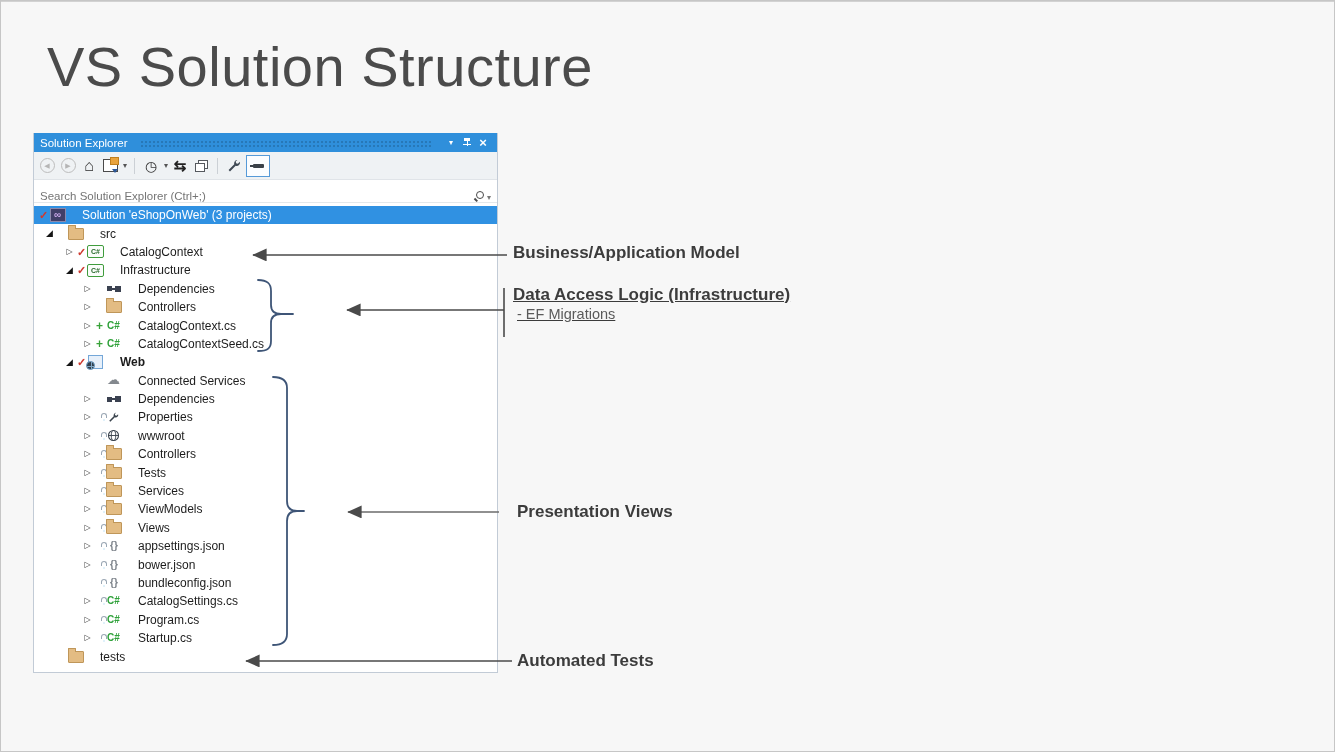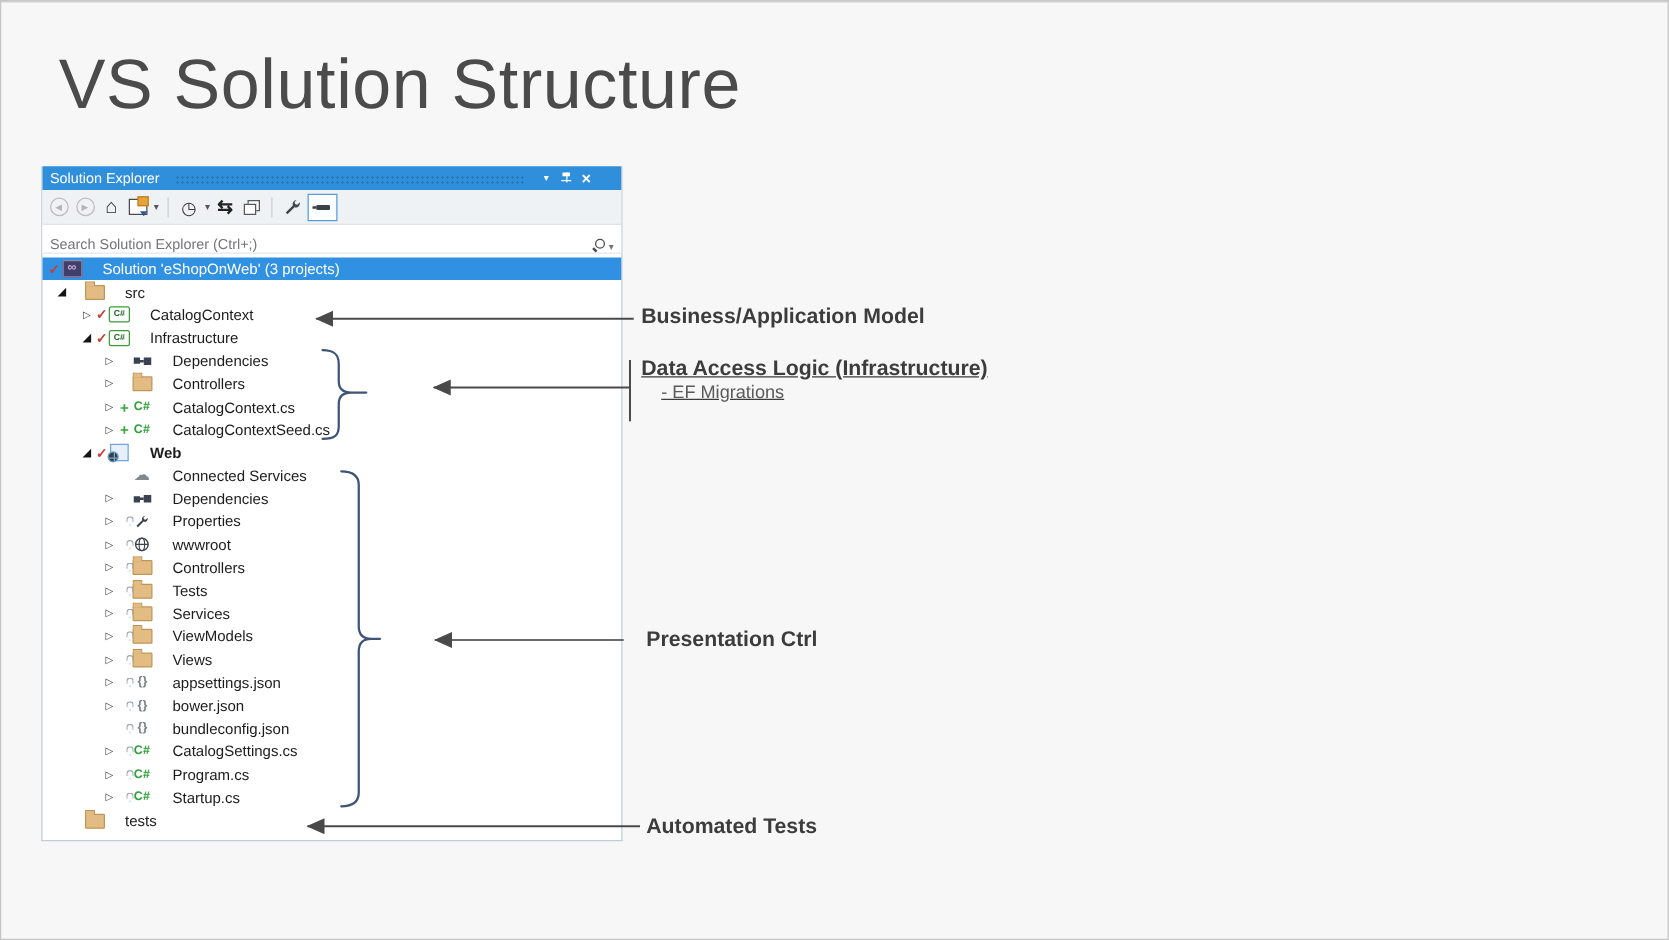--- a/index.html
+++ b/index.html
@@ -15,21 +15,21 @@
     font-size:56px;font-weight:100;color:#4B4B4B;letter-spacing:.5px;
   }
   
   .se-panel{
     position:absolute;left:33px;top:133px;width:465px;height:540px;
     background:#fff;border:1px solid #C2CBD6;border-top:none;box-sizing:border-box;
     font-size:12px;color:#1C1C1C;
   }
   .se-titlebar{
     height:19px;background:#2F8FDB;display:flex;align-items:center;
-    color:#fff;padding:0 20px 0 6px;font-size:11.5px;
+    color:#fff;padding:0 6px 0 6px;font-size:11.5px;
   }
   .se-title-label{white-space:nowrap;}
   .se-title-dots{flex:1;height:9px;margin:3px 10px 0 12px;
     background-image:radial-gradient(rgba(0,0,0,.16) 0.8px, transparent 1.1px);
     background-size:4px 4px;}
   .se-titlebar .tb-btn{display:flex;align-items:center;justify-content:center;
     width:16px;height:15px;color:#fff;cursor:default;}
   .win-caret{font-size:8px;line-height:1;}
   .pin{position:relative;width:10px;height:11px;}
   .pin::before{content:"";position:absolute;left:2px;top:1px;width:6px;height:3px;background:#fff;}
@@ -100,21 +100,21 @@
   .i-web i::before{content:"";position:absolute;left:50%;top:0;width:1px;height:100%;background:#7FA6C4;}
   .i-web i::after{content:"";position:absolute;top:50%;left:0;height:1px;width:100%;background:#7FA6C4;}
   .i-cloud{color:#83888E;font-size:13px;line-height:1;position:relative;top:-1px;}
   .i-lock{position:relative;width:8px;height:7px;background:#3D9AD9;border-radius:1px;margin-top:3px;}
   .i-lock::before{content:"";position:absolute;left:1.3px;top:-4px;width:4px;height:4px;
     border:1.3px solid #9AA7B4;border-bottom:none;border-radius:3px 3px 0 0;}
   .i-lock::after{content:"";position:absolute;left:3px;top:2px;width:2px;height:2px;background:#D6ECF9;border-radius:50%;}
   
   .ann{position:absolute;color:#3C3C3C;}
   .ann .hd{font-size:17px;font-weight:bold;white-space:nowrap;}
-  .ann .it{font-size:14.5px;color:#5A5A5A;line-height:19px;margin-left:16px;white-space:nowrap;}
+  .ann .it{font-size:14.5px;color:#5A5A5A;line-height:19px;margin-left:4px;white-space:nowrap;}
   .sq{text-decoration:underline;text-decoration-style:wavy;text-decoration-color:#E0472F;
       text-decoration-thickness:1px;text-underline-offset:2px;}
   
   #overlay{position:absolute;left:0;top:0;pointer-events:none;}
 </style>
 </head>
 <body>
 
 <div class="slide-title">VS Solution Structure</div>
 
@@ -394,21 +394,21 @@
 
 <div id="annotations">
     <div class="ann" style="left: 513px; top: 243px;">
       <div class="hd">Business/Application Model</div>
     </div>
     <div class="ann" style="left: 513px; top: 285px; text-decoration: underline;">
       <div class="hd">Data Access Logic (Infrastructure)</div>
       <div class="it"><span>- EF Migrations</span></div>
     </div>
     <div class="ann" style="left: 517px; top: 502px;">
-      <div class="hd">Presentation Ctrl</div>
+      <div class="hd">Presentation Views</div>
     </div>
     <div class="ann" style="left: 517px; top: 651px;">
       <div class="hd">Automated Tests</div>
     </div>
   </div>
 
 <svg id="overlay" width="1335" height="752">
   <defs>
     <marker id="ah" markerWidth="10" markerHeight="9" refX="8.5" refY="4" orient="auto">
       <path d="M0 0 L9 4 L0 8 Z" fill="#4A4A4A"></path>

